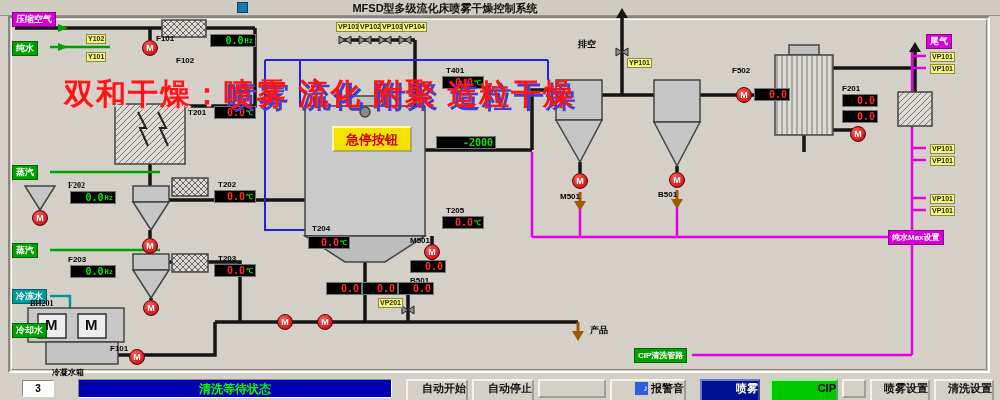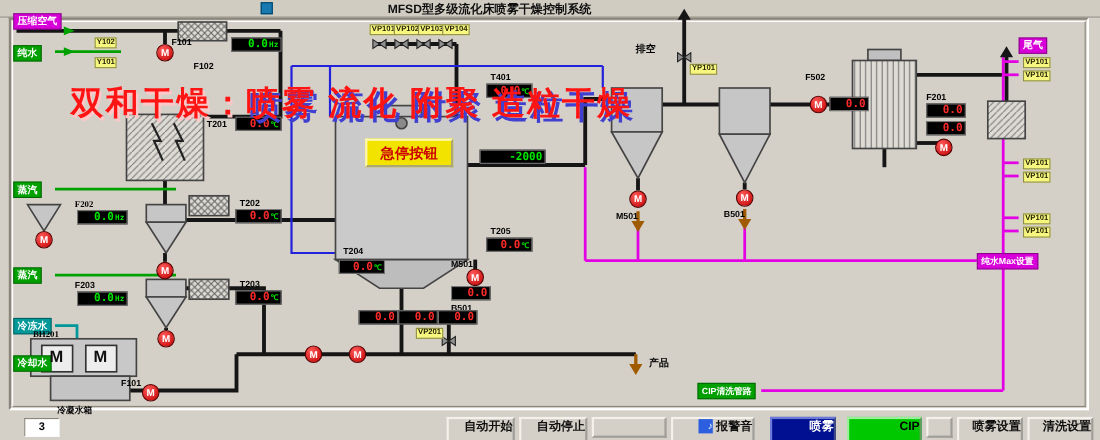--- a/index.html
+++ b/index.html
@@ -312,20 +312,21 @@
   <div class="pump" style="left:424px;top:244px;">M</div>
   <div class="pump" style="left:142px;top:40px;">M</div>
   <div class="pump" style="left:129px;top:349px;">M</div>
 
   <div class="motor" style="left:45px;top:316px;">M</div>
   <div class="motor" style="left:85px;top:316px;">M</div>
 
   <div class="estop">急停按钮</div>
 
   <div class="counter">3</div>
+  <div class="status">清洗等待状态</div>
   <div class="cbtn" style="left:406px;width:62px;">自动开始</div>
   <div class="cbtn" style="left:472px;width:62px;">自动停止</div>
   <div class="panel" style="left:538px;width:68px;"></div>
   <div class="cbtn" style="left:610px;width:76px;"><span class="spk">♪</span><span>报警音</span></div>
   <div class="cbtn navy" style="left:700px;width:60px;">喷雾</div>
   <div class="cbtn cipbtn" style="left:770px;width:68px;">CIP</div>
   <div class="panel" style="left:842px;width:24px;"></div>
   <div class="cbtn" style="left:870px;width:60px;">喷雾设置</div>
   <div class="cbtn" style="left:934px;width:60px;">清洗设置</div>
 

